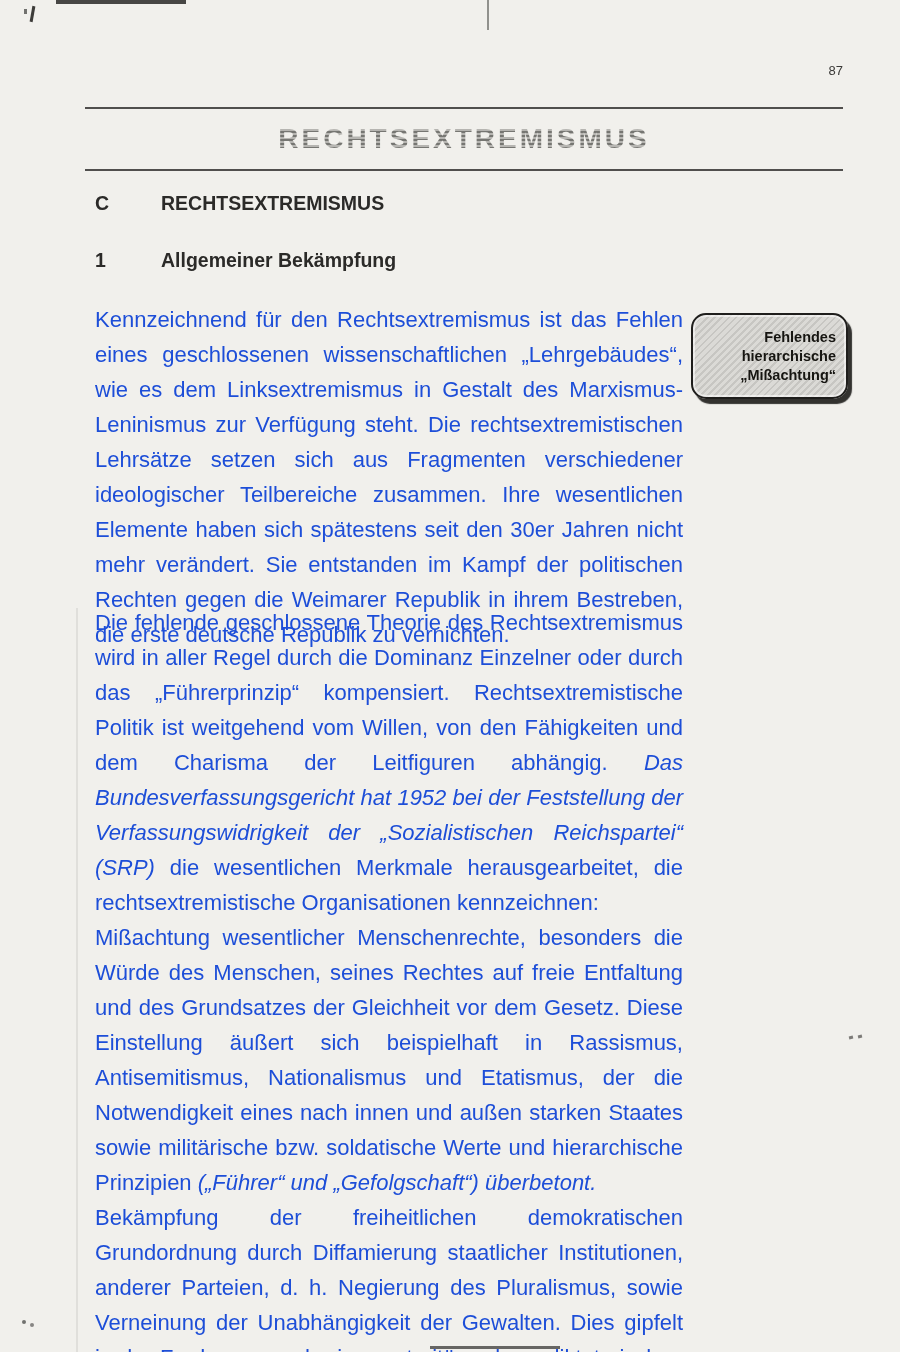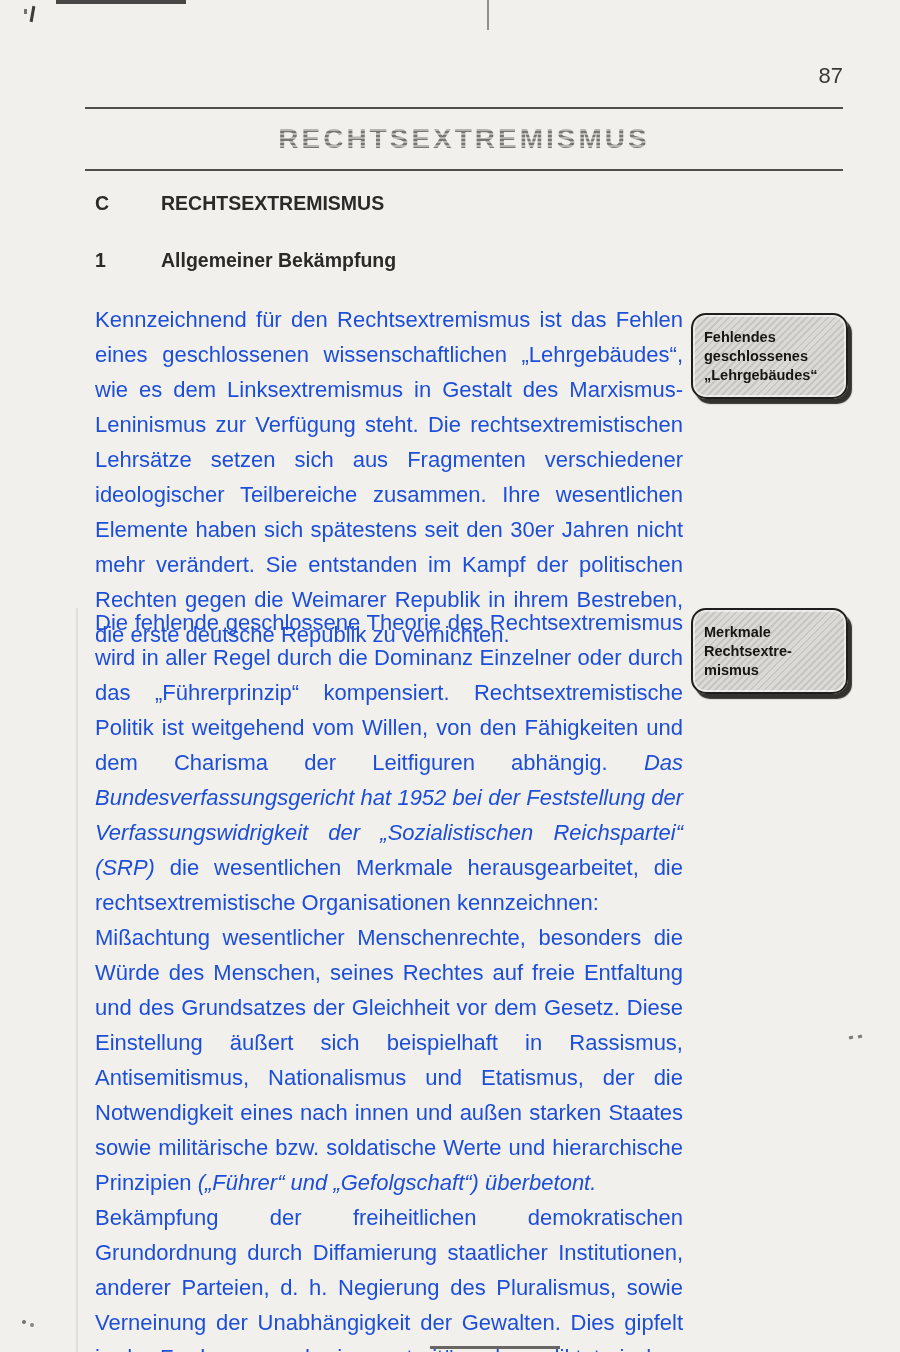--- a/index.html
+++ b/index.html
@@ -12,21 +12,21 @@
     width:900px; height:1352px;
     margin:0 auto;
     background:#f1f0ec;
     overflow:hidden;
     color:#2e2d2b;
   }
 
   
   .page-number {
     position:absolute; top:63px; right:57px;
-    font-size:22px; color:#3a3937;
+    font-size:13px; color:#3a3937;
   }
   .rule {
     position:absolute; left:85px; width:758px; height:2px;
     background:#504f4d;
   }
   .rule-top    { top:107px; }
   .rule-bottom { top:169px; }
 
   .banner {
     position:absolute; top:123px; left:85px; width:758px;
@@ -69,20 +69,21 @@
   
   .margin-note {
     position:absolute; left:691px; width:157px;
     padding:13px 10px 12px 11px;
     border:2px solid #1f1e1c;
     border-radius:15px;
     background:repeating-linear-gradient(-45deg,#dbdad6 0 3px,#c7c6c2 3px 5px);
     box-shadow:4px 5px 1px rgba(24,23,21,0.88), inset 0 0 0 2px rgba(255,255,255,0.55);
     font-size:14.5px; font-weight:bold; line-height:19px;
     color:#161511;
+    text-align:right;
   }
   #margin-note-1 { top:313px; }
   #margin-note-2 { top:608px; }
   .mn-line { display:block; }
 
   
   .artifact { position:absolute; background:#1d1c1a; }
   .a-corner1 { left:31px; top:6px;  width:3px;  height:16px; transform:rotate(10deg); opacity:.85; }
   .a-corner2 { left:24px; top:9px;  width:3px;  height:5px;  opacity:.6; }
   .a-topbar  { left:56px; top:0;    width:130px; height:4px;  opacity:.8; }
@@ -130,23 +131,18 @@
   </div>
 
   <div class="body-block" id="block-b" lang="de">
     <p class="para"><span>Die fehlende geschlossene Theorie des Rechtsextremismus wird in aller Regel durch die Dominanz Einzelner oder durch das „Führerprinzip“ kompensiert. Rechtsextremistische Politik ist weitgehend vom Willen, von den Fähigkeiten und dem Charisma der Leitfiguren abhängig. </span><span class="em">Das Bundesverfassungsgericht hat 1952 bei der Feststellung der Verfassungswidrigkeit der „Sozialistischen Reichspartei“ (SRP)</span><span> die wesentlichen Merkmale herausgearbeitet, die rechtsextremistische Organisationen kennzeichnen:</span></p>
     <p class="para"><span>Mißachtung wesentlicher Menschenrechte, besonders die Würde des Menschen, seines Rechtes auf freie Entfaltung und des Grundsatzes der Gleichheit vor dem Gesetz. Diese Einstellung äußert sich beispielhaft in Rassismus, Antisemitismus, Nationalismus und Etatismus, der die Notwendigkeit eines nach innen und außen starken Staates sowie militärische bzw. soldatische Werte und hierarchische Prinzipien </span><span class="em">(„Führer“ und „Gefolgschaft“) überbetont.</span></p>
     <p class="para"><span>Bekämpfung der freiheitlichen demokratischen Grundordnung durch Diffamierung staatlicher Institutionen, anderer Parteien, d. h. Negierung des Pluralismus, sowie Verneinung der Unabhängigkeit der Gewalten. Dies gipfelt in der Forderung nach einer autoritären bzw. diktatorischen staatlichen und sozialen Ordnung.</span></p>
   </div>
 
   <div class="margin-note" id="margin-note-1">
     <span class="mn-line">Fehlendes</span>
-    <span class="mn-line">geschlossenes</span>
-    <span class="mn-line">„Lehrgebäudes“</span>
+    <span class="mn-line">hierarchische</span>
+    <span class="mn-line">„Mißachtung“</span>
   </div>
 
-  <div class="margin-note" id="margin-note-2">
-    <span class="mn-line">Merkmale</span>
-    <span class="mn-line">Rechtsextre-</span>
-    <span class="mn-line">mismus</span>
-  </div>
 
 </div>
 
 </body></html>

